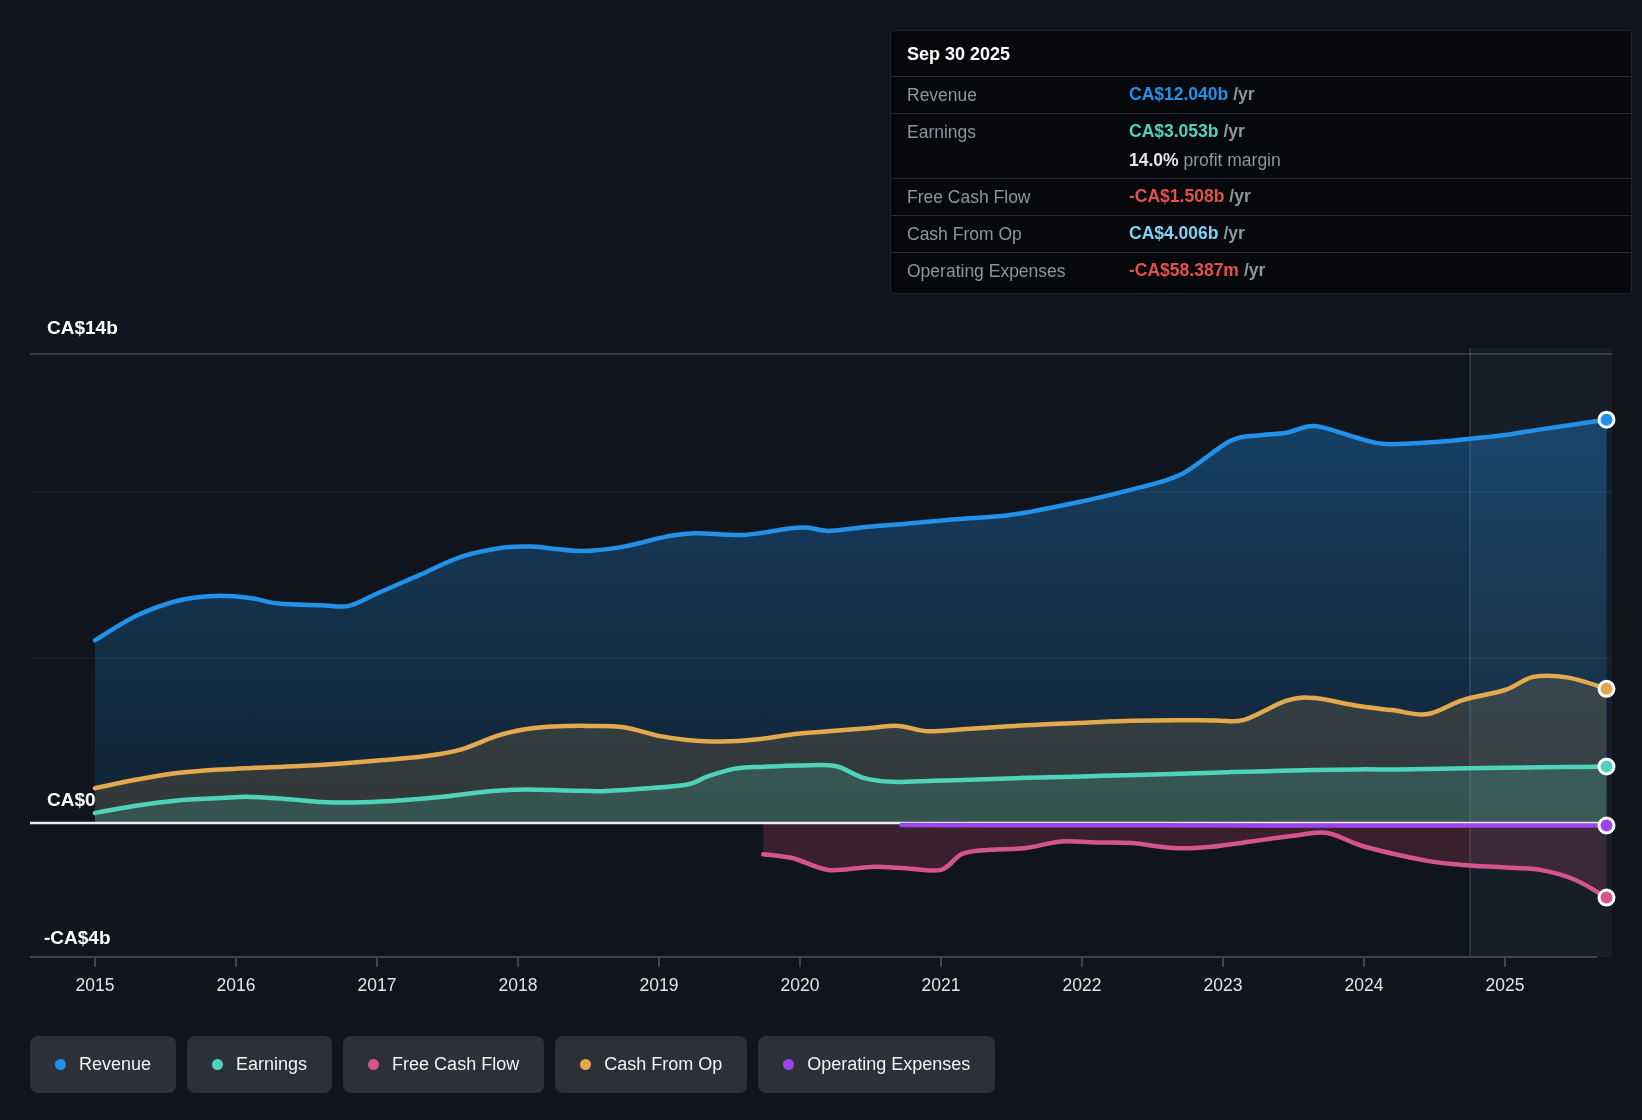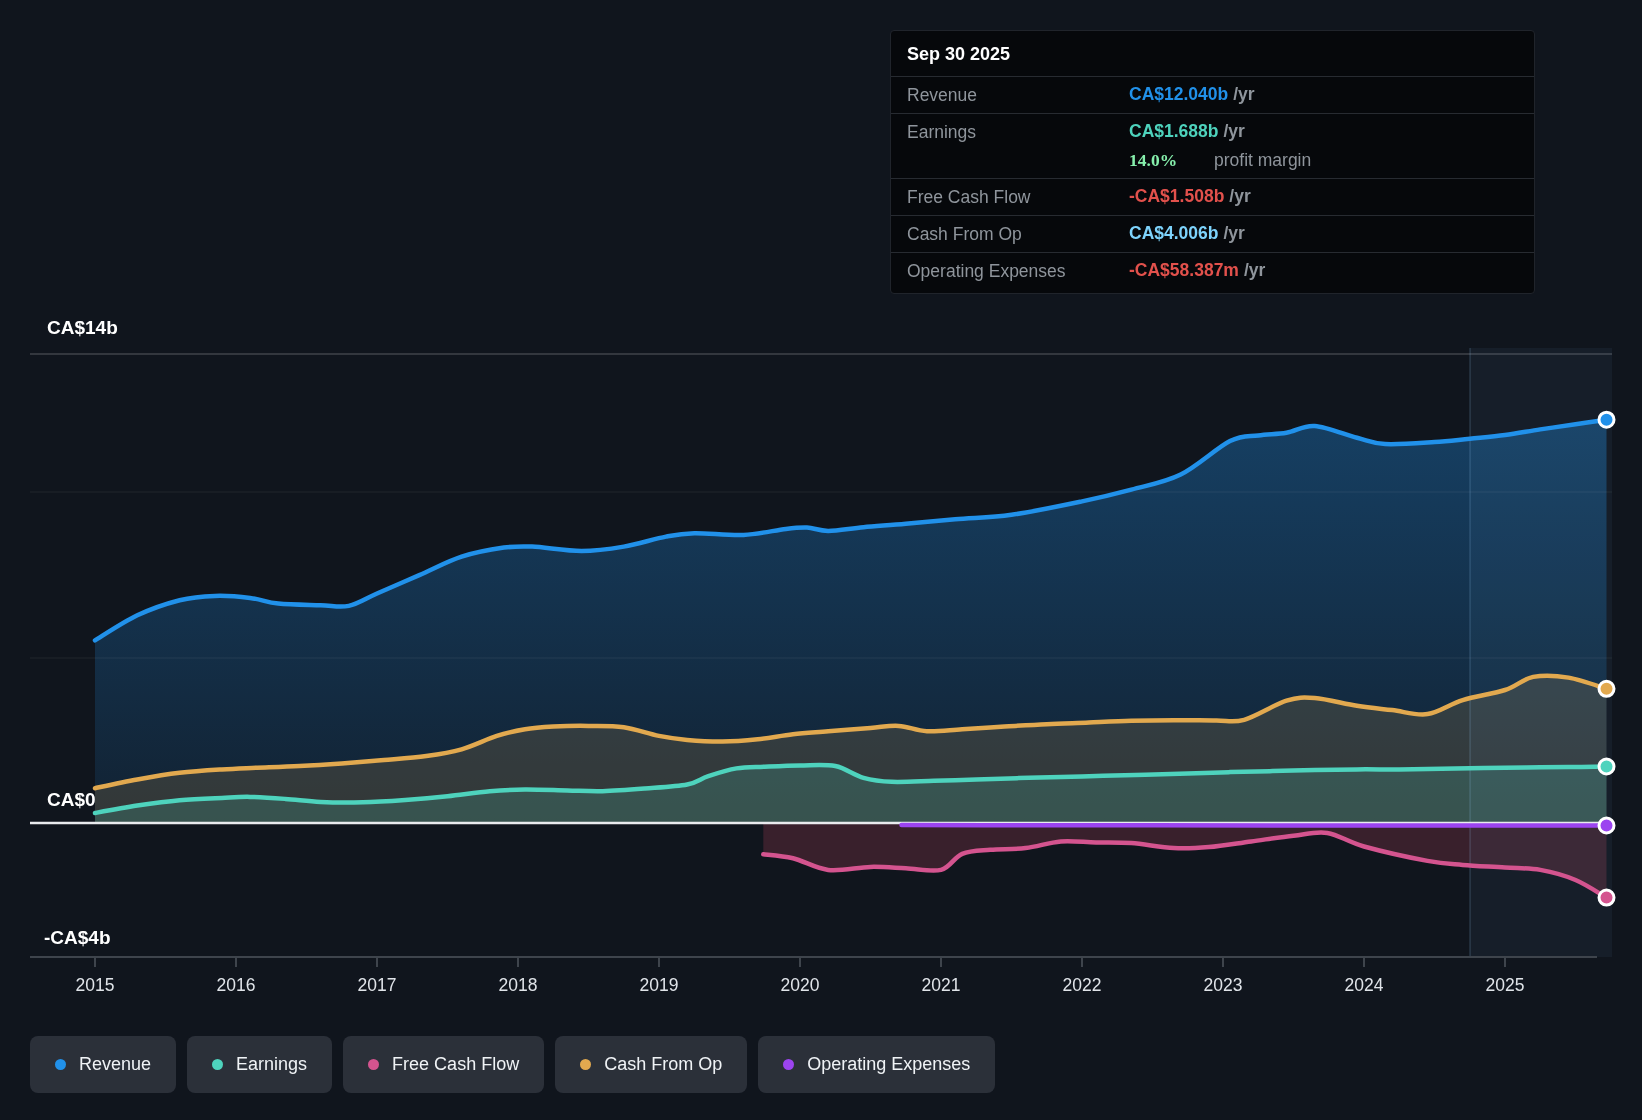--- a/index.html
+++ b/index.html
@@ -7,21 +7,21 @@
     width:1642px; height:1120px;
     background:#10151d;
     font-family:"Liberation Sans", sans-serif;
     position:relative;
     overflow:hidden;
   }
   #chart-svg { position:absolute; left:0; top:0; }
 
   
   .tooltip {
-    position:absolute; left:890px; top:30px; width:645px;
+    position:absolute; left:890px; top:30px; width:742px;
     background:#06080b;
     border:1px solid #20242b;
     border-radius:4px;
     box-sizing:border-box;
     padding-bottom:4px;
   }
   .tt-head {
     padding:13px 16px 11px 16px;
     font-size:18px; font-weight:bold; color:#ffffff;
     border-bottom:1px solid #272b31;
@@ -31,22 +31,22 @@
     padding:7px 16px;
     border-bottom:1px solid #272b31;
     font-size:17.5px;
   }
   .tt-row:last-child { border-bottom:none; }
   .tt-label { width:222px; flex:none; color:#8f959c; padding-top:1px; }
   .tt-vals { display:flex; flex-direction:column; gap:8px; }
   .tt-line { white-space:nowrap; }
   .tt-value { font-weight:bold; }
   .tt-suffix { font-weight:bold; color:#8f959c; margin-left:5px; }
-  .tt-extra-value { font-weight:bold; color:#86efac;font-family:Liberation Serif, serif; }
-  .tt-extra-text { color:#8f959c;margin-left:32px; }
+  .tt-extra-value { font-weight:bold; color:#e5e5e5; }
+  .tt-extra-text { color:#8f959c; }
 
   
   .legend {
     position:absolute; left:30px; top:1036px;
     display:flex; gap:11px;
   }
   .chip {
     display:flex; align-items:center; gap:13px;
     background:#2b3039;
     border-radius:8px;
@@ -120,21 +120,21 @@
   <div id="tt-rows">
       <div class="tt-row">
         <div class="tt-label">Revenue</div>
         <div class="tt-vals">
           <div class="tt-line"><span class="tt-value" style="color: rgb(33, 145, 234);">CA$12.040b</span><span class="tt-suffix">/yr</span></div>
         </div>
       </div>
       <div class="tt-row">
         <div class="tt-label">Earnings</div>
         <div class="tt-vals">
-          <div class="tt-line"><span class="tt-value" style="color: rgb(78, 211, 189);">CA$1.688b</span><span class="tt-suffix">/yr</span></div>
+          <div class="tt-line"><span class="tt-value" style="color: rgb(78, 211, 189);">CA$3.053b</span><span class="tt-suffix">/yr</span></div>
           <div class="tt-line"><span class="tt-extra-value">14.0%</span><span class="tt-extra-text"> profit margin</span></div>
         </div>
       </div>
       <div class="tt-row">
         <div class="tt-label">Free Cash Flow</div>
         <div class="tt-vals">
           <div class="tt-line"><span class="tt-value" style="color: rgb(226, 81, 76);">-CA$1.508b</span><span class="tt-suffix">/yr</span></div>
         </div>
       </div>
       <div class="tt-row">

